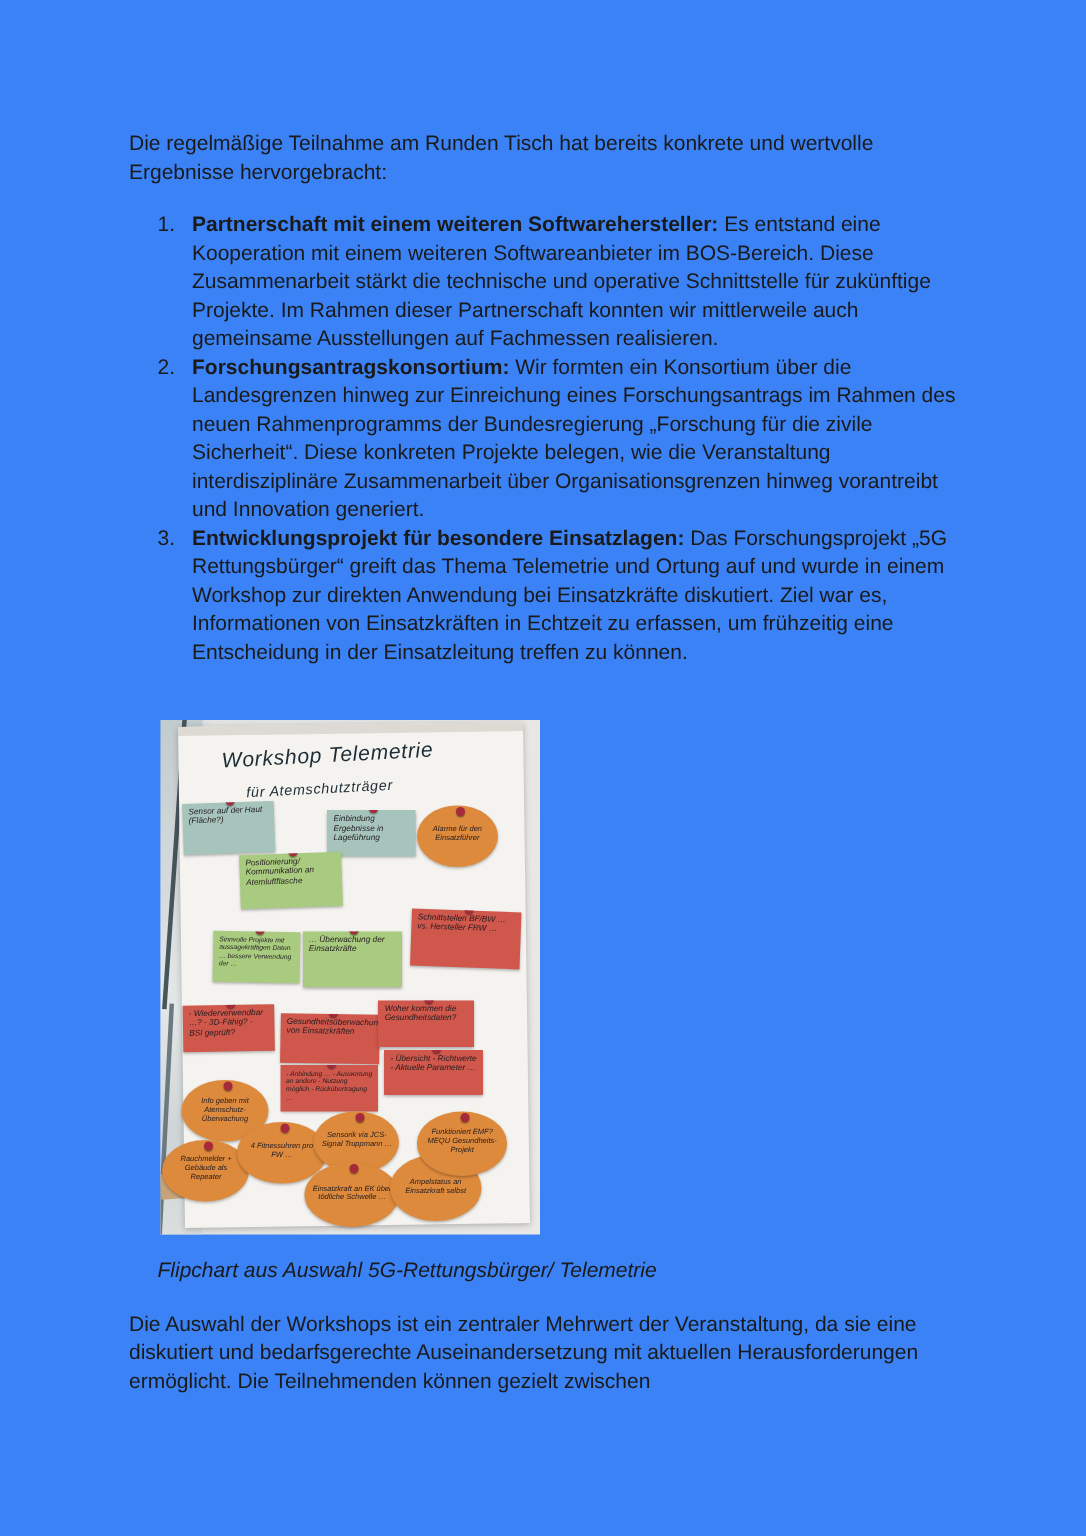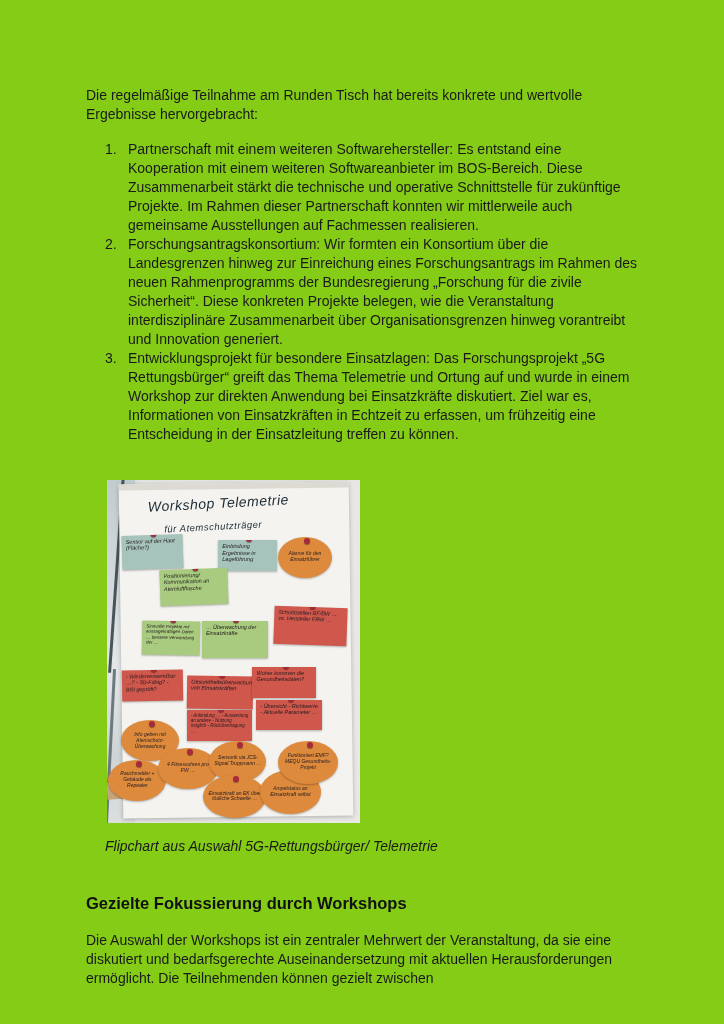--- a/index.html
+++ b/index.html
@@ -1,31 +1,31 @@
 <!DOCTYPE html>
 <html lang="de"><head>
 <meta charset="utf-8">
 <style>
   html,body{margin:0;padding:0;background:#ffffff;}
   .page{
     position:relative;
     width:724px;height:1024px;
-    background:#84cc16;
+    background:#3b82f6;
     box-sizing:border-box;
     padding:86px 84px 0 86px;
     font-family:"Liberation Sans", sans-serif;
     font-size:14px;line-height:19px;color:#1a1a1a;
     overflow:hidden;
   }
   .body-text{margin:0;}
   .num-list{list-style:none;margin:16px 0 0 0;padding:0 0 0 19px;}
   .num-list li{display:flex;align-items:flex-start;}
   .num-list .num{flex:0 0 23px;}
   .num-list .li-body{flex:1 1 auto;}
-  .num-list b{font-weight:normal;}
+  .num-list b{font-weight:bold;}
 
   
   figure.flipchart{margin:36px 0 0 21px;padding:0;}
   .photo{
     position:relative;width:253px;height:343px;overflow:hidden;
     background:linear-gradient(100deg,#aab6ba 0%,#ccd4d6 6%,#e2e4e3 11%,#e9e8e5 100%);
   }
   .window{position:absolute;left:0;top:0;width:11%;height:100%;
     background:linear-gradient(180deg,#c2cbce 0%,#d6dcdd 35%,#e4e7e7 55%,#cfd5d6 80%,#dadedd 100%);}
   .frame-line{position:absolute;left:8px;top:-6px;width:3px;height:58%;
@@ -127,17 +127,16 @@
           <div class="note oval" style="background: rgb(222, 138, 61);">Sensorik via JCS-Signal Truppmann …<span class="pin" style="background: rgb(167, 42, 60);"></span></div>
           <div class="note oval" style="background: rgb(222, 138, 61);">Einsatzkraft an EK über tödliche Schwelle …<span class="pin" style="background: rgb(167, 42, 60);"></span></div>
           <div class="note oval" style="background: rgb(222, 138, 61);">Ampelstatus an Einsatzkraft selbst<span class="pin" style="background: rgb(167, 42, 60);"></span></div>
           <div class="note oval" style="background: rgb(222, 138, 61);">Funktioniert EMF? MEQU Gesundheits-Projekt<span class="pin" style="background: rgb(167, 42, 60);"></span></div>
         </div>
     </div>
   </figure>
 
   <p class="caption">Flipchart aus Auswahl 5G-Rettungsbürger/ Telemetrie</p>
 
-  <h2 class="heading">Gezielte Fokussierung durch Workshops</h2>
 
   <p class="body-text section-para">Die Auswahl der Workshops ist ein zentraler Mehrwert der Veranstaltung, da sie eine diskutiert und bedarfsgerechte Auseinandersetzung mit aktuellen Herausforderungen ermöglicht. Die Teilnehmenden können gezielt zwischen</p>
 
 </div>
 
 </body></html>

